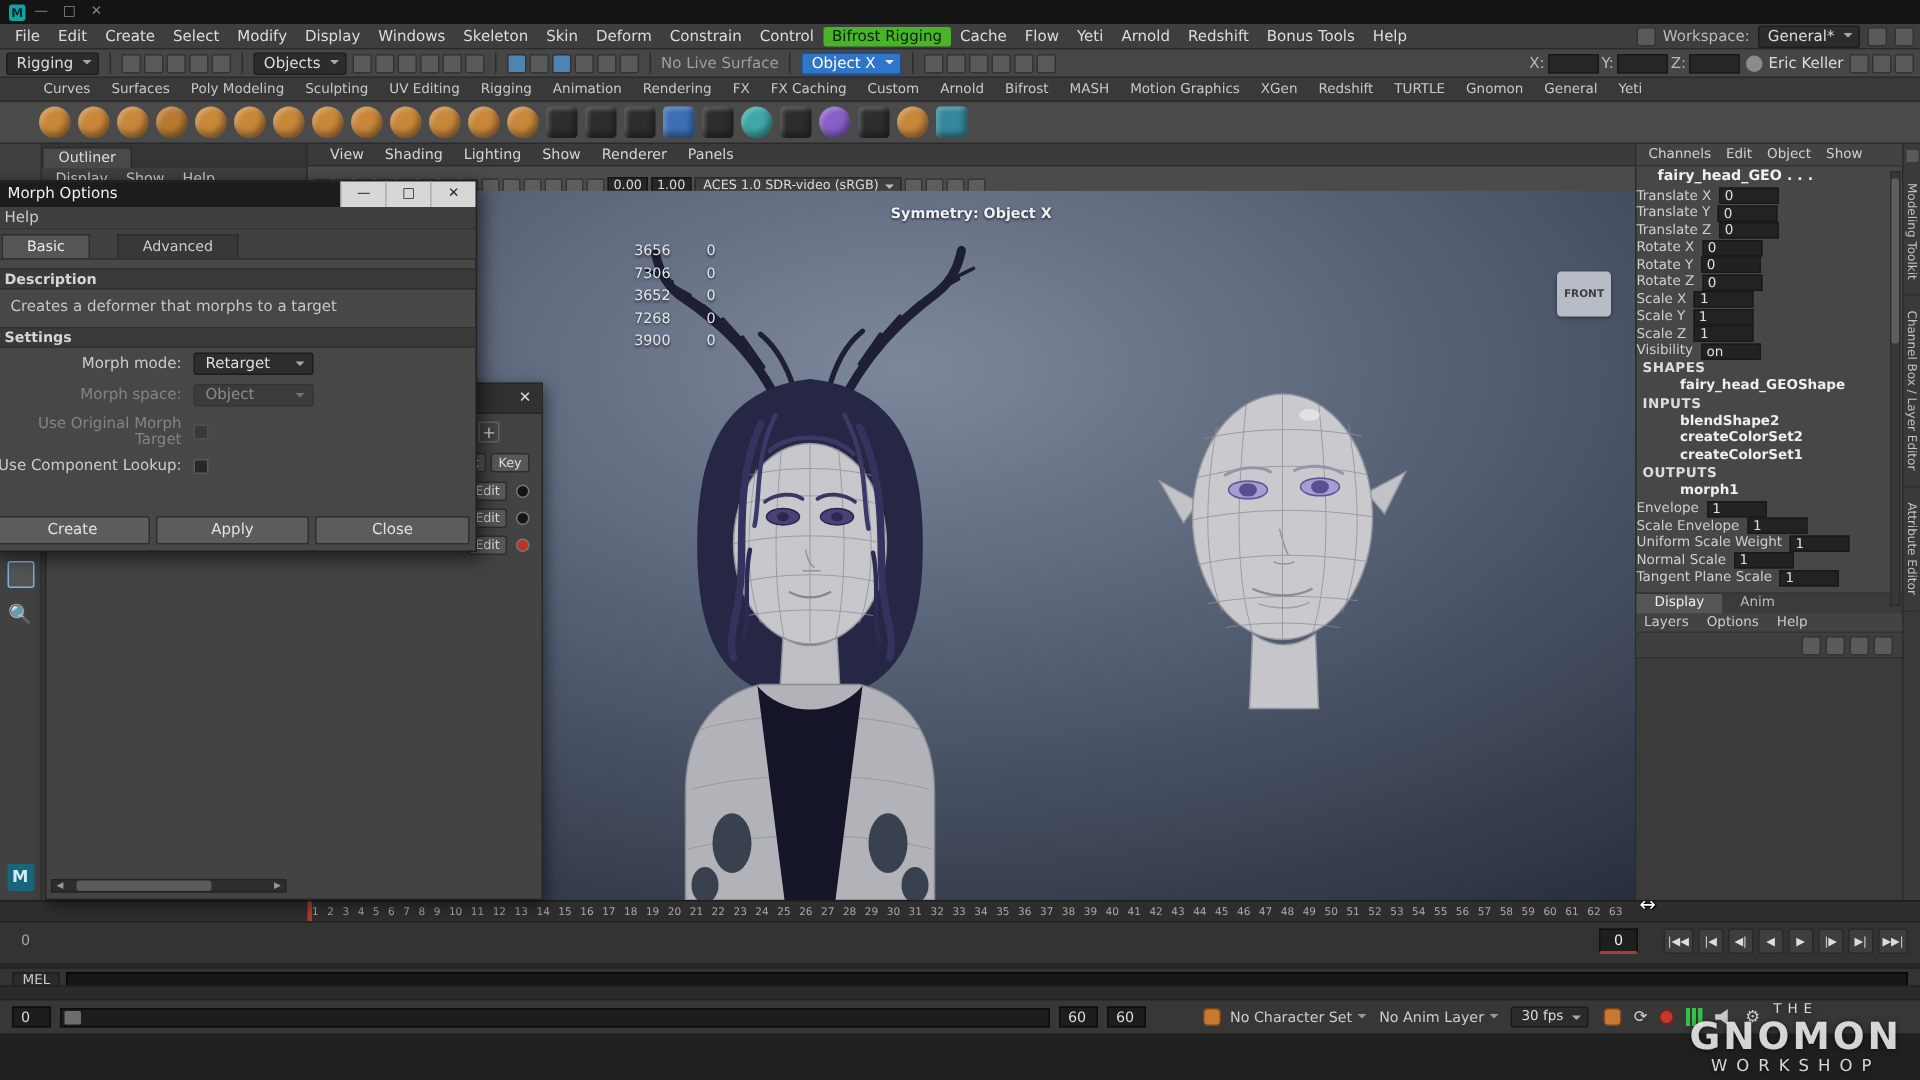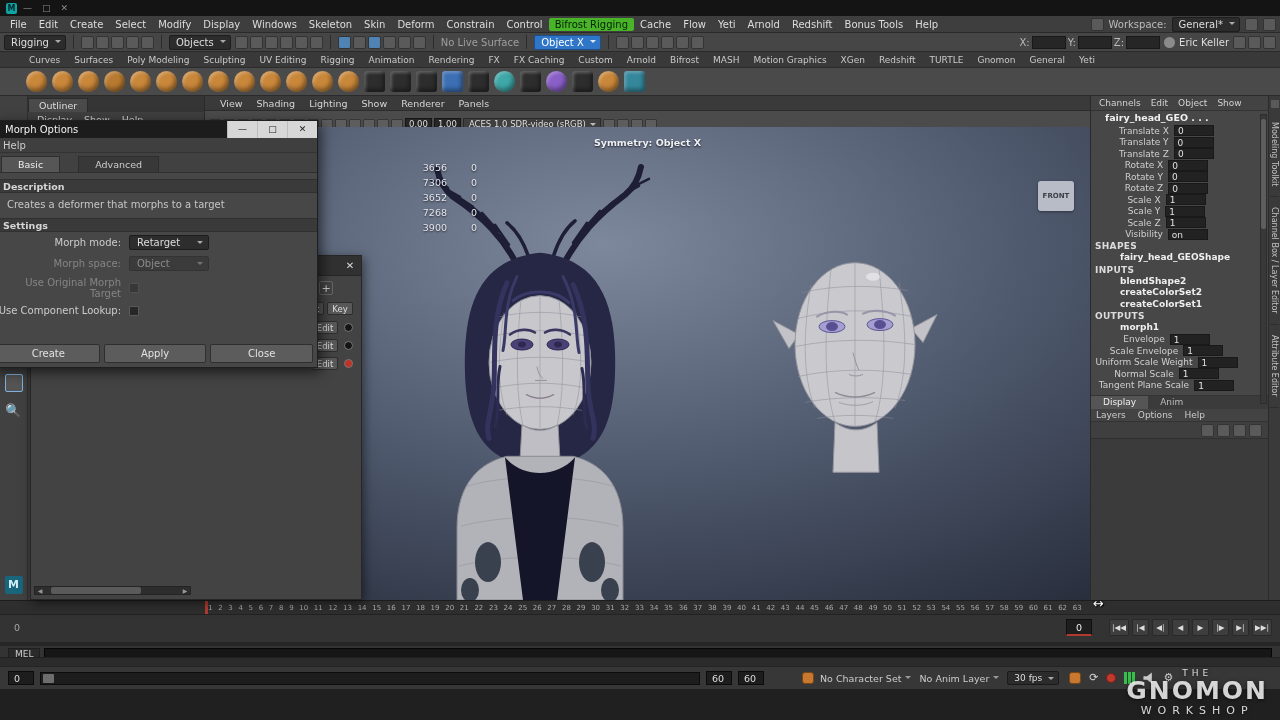--- a/index.html
+++ b/index.html
@@ -111,21 +111,21 @@
   .vertex-panel{position:absolute;left:208px;top:33px}
   .vx-row{display:flex;height:15px;align-items:center}
   .vx-a{width:34px;text-align:right;color:#e4e6ee;font-size:9.5px;text-shadow:0 1px 2px rgba(0,0,0,.7)}
   .vx-b{margin-left:24px;color:#e4e6ee;font-size:9.5px;text-shadow:0 1px 2px rgba(0,0,0,.7)}
 
   
   .channelbox{position:absolute;left:1090px;top:96px;width:178px;height:504px;background:#474747;border-left:1px solid #2a2a2a;display:flex;flex-direction:column}
   .cb-menus{height:15px;display:flex;gap:2px;align-items:center;padding:0 4px;background:#434343;border-bottom:1px solid #333}
   .cb-menus .titem{padding:0 4px;font-size:9px;color:#d2d2d2}
   .cb-name{height:14px;padding-left:14px;font-weight:bold;color:#f0f0f0;font-size:9.5px;line-height:14px;white-space:nowrap}
-  .cb-row{display:flex;align-items:center;justify-content:center;height:11.5px;padding-right:26px;gap:5px}
+  .cb-row{display:flex;align-items:center;justify-content:flex-start;height:11.5px;padding-right:26px;gap:5px}
   .cb-label{color:#cfcfcf;font-size:9px;white-space:nowrap}
   .cb-value{width:40px;background:#222;border:1px solid #191919;color:#e0e0e0;font-size:9px;height:11px;line-height:10px;padding:0 3px}
   .cb-head{height:12px;padding-left:4px;font-weight:bold;color:#dcdcdc;font-size:9px;line-height:12px;letter-spacing:.3px}
   .cb-node{height:11.5px;padding-left:29px;font-weight:bold;color:#efefef;font-size:9px;line-height:11.5px;white-space:nowrap}
   .cb-nodes{display:flex;flex-direction:column}
   .cb-tabs{height:14px;display:flex;margin-top:4px;border-top:1px solid #333;background:#3b3b3b}
   .cb-tab{padding:1px 12px;font-size:9px;color:#bbb}
   .cb-tab.active{background:#555;color:#eee}
   .cb-layermenus{height:13px;display:flex;gap:2px;align-items:center;background:#434343;border-bottom:1px solid #333}
   .cb-layermenus .titem{padding:0 5px;font-size:9px;color:#ccc}

